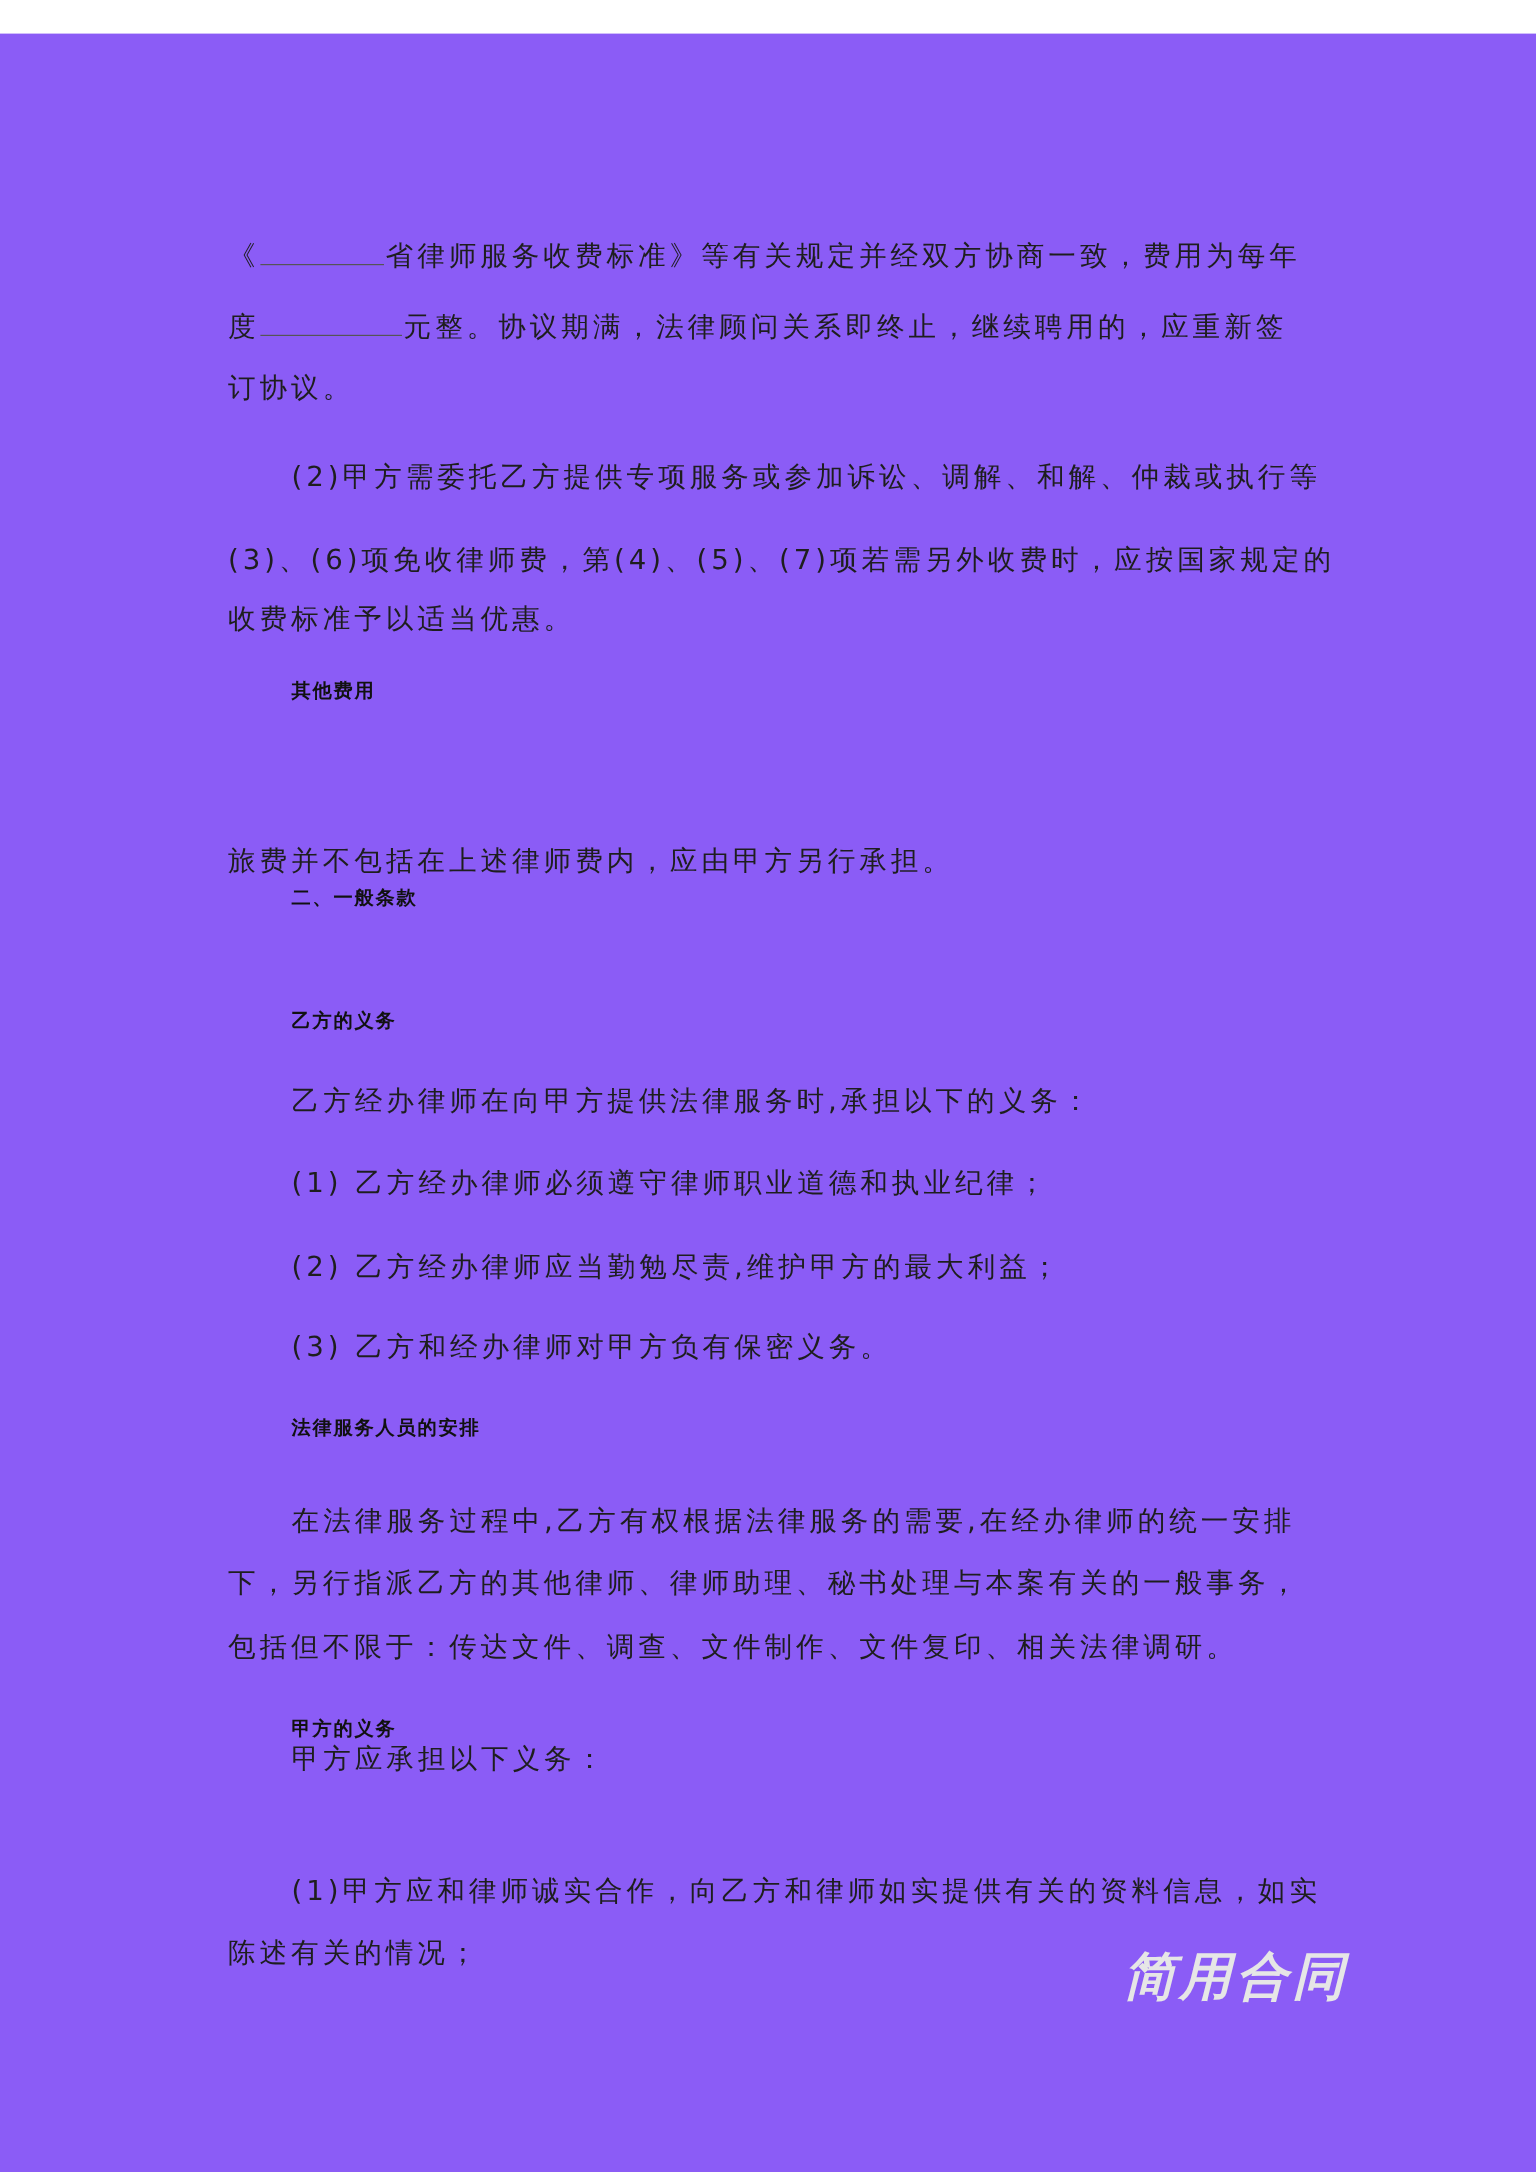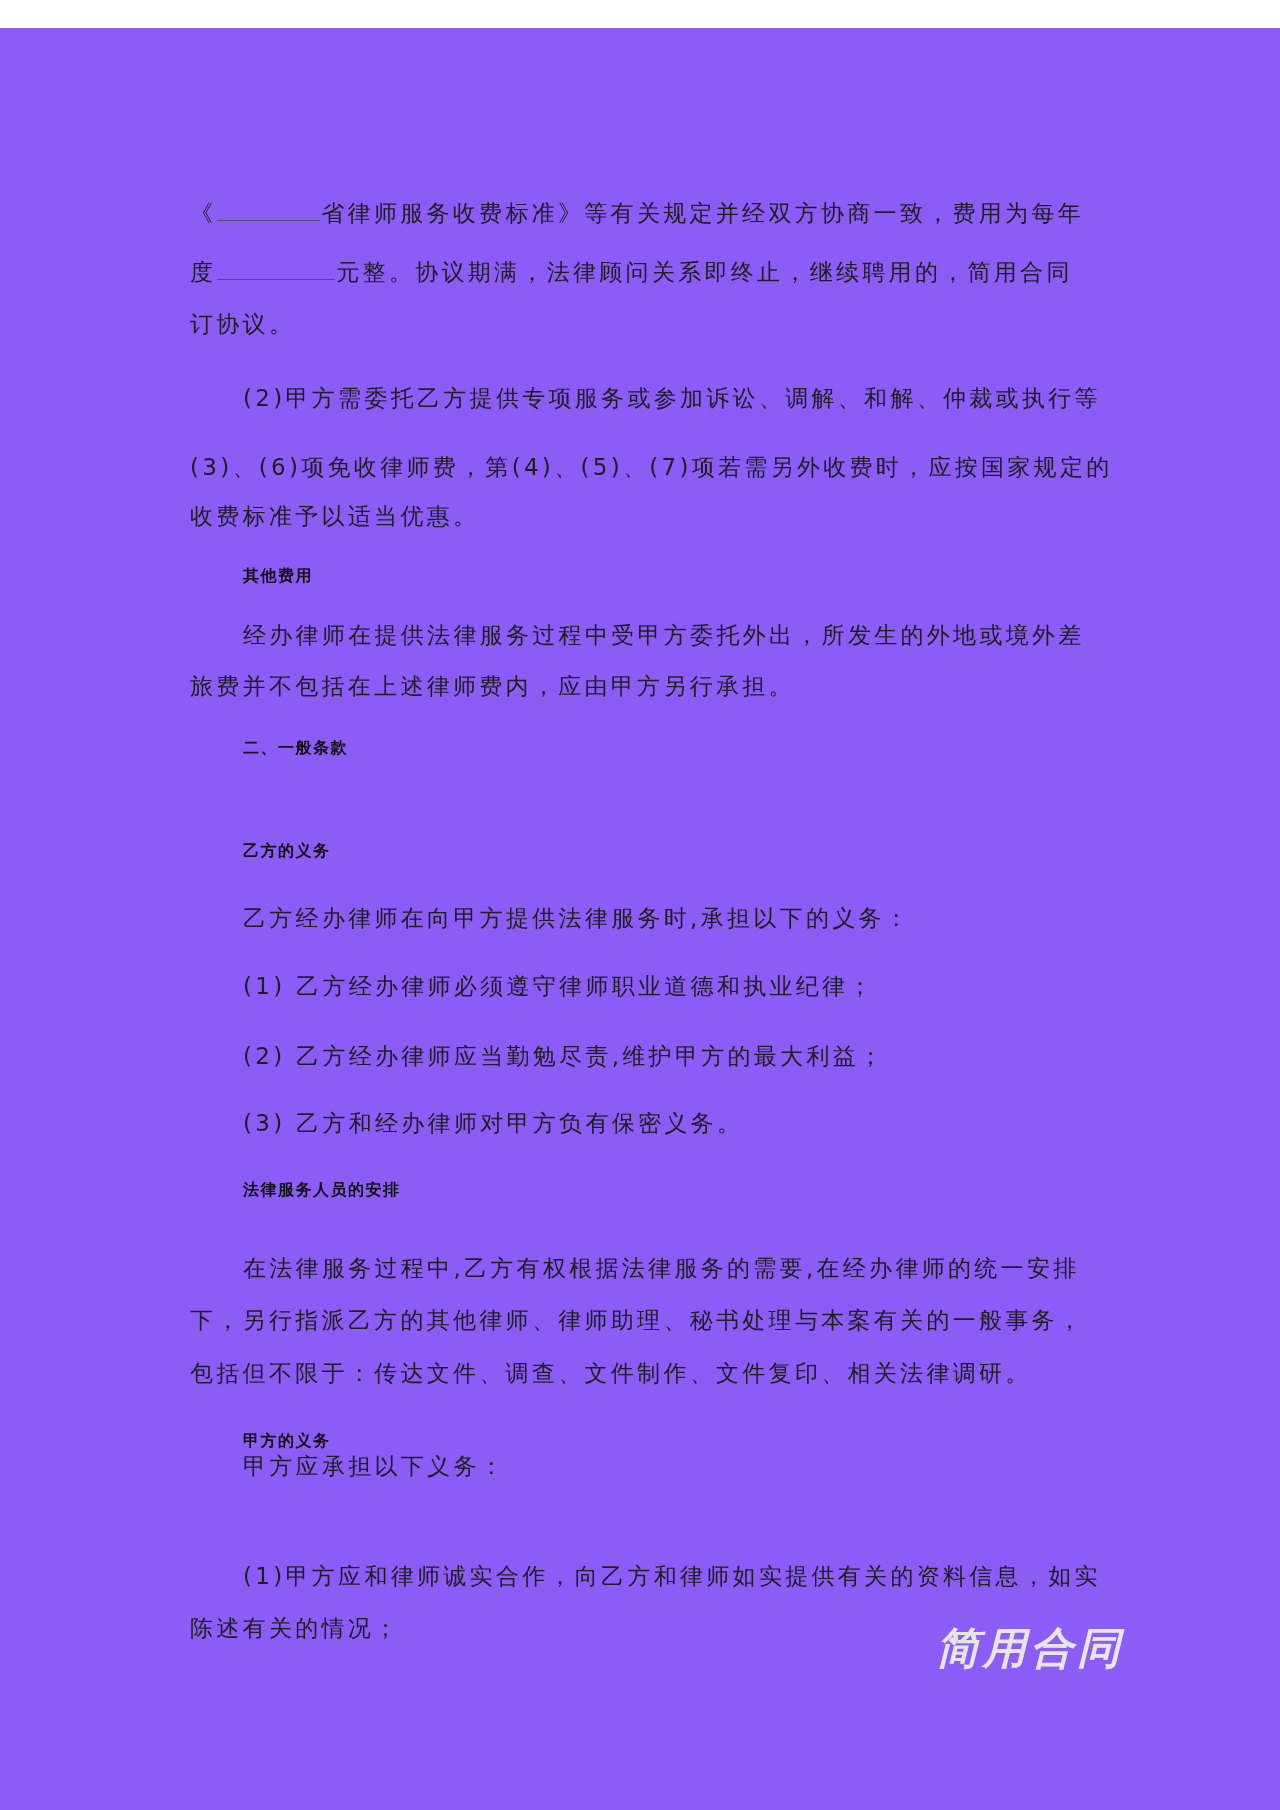--- a/index.html
+++ b/index.html
@@ -83,32 +83,31 @@
   </style>
 </head>
 <body>
 
 <div class="page">
 
   <div class="line" style="top:170px;">
     <span>《</span><span class="blank w1"></span><span>省律师服务收费标准》等有关规定并经双方协商一致，费用为每年</span>
   </div>
   <div class="line" style="top:229px;">
-    <span>度</span><span class="blank w2"></span><span>元整。协议期满，法律顾问关系即终止，继续聘用的，简用合同</span>
+    <span>度</span><span class="blank w2"></span><span>元整。协议期满，法律顾问关系即终止，继续聘用的，应重新签</span>
   </div>
   <div class="line" style="top:281px;">订协议。</div>
 
   <div class="line indent" style="top:355px;">(2)甲方需委托乙方提供专项服务或参加诉讼、调解、和解、仲裁或执行等</div>
 
   <div class="line" style="top:424px;">(3)、(6)项免收律师费，第(4)、(5)、(7)项若需另外收费时，应按国家规定的</div>
   <div class="line" style="top:473px;">收费标准予以适当优惠。</div>
 
   <div class="heading" style="top:533px;">其他费用</div>
-  <div class="line indent" style="top:592px;">经办律师在提供法律服务过程中受甲方委托外出，所发生的外地或境外差</div>
-  <div class="line" style="top:643px;">旅费并不包括在上述律师费内，应由甲方另行承担。</div>
+  <div class="line" style="top:676px;font-family:Liberation Mono, monospace;">旅费并不包括在上述律师费内，应由甲方另行承担。</div>
 
   <div class="heading" style="top:705px;">二、一般条款</div>
 
   <div class="heading" style="top:808px;">乙方的义务</div>
   <div class="line indent" style="top:875px;">乙方经办律师在向甲方提供法律服务时,承担以下的义务：</div>
   <div class="line indent" style="top:943px;">(1) 乙方经办律师必须遵守律师职业道德和执业纪律；</div>
   <div class="line indent" style="top:1013px;">(2) 乙方经办律师应当勤勉尽责,维护甲方的最大利益；</div>
   <div class="line indent" style="top:1080px;">(3) 乙方和经办律师对甲方负有保密义务。</div>
 
   <div class="heading" style="top:1147px;">法律服务人员的安排</div>

